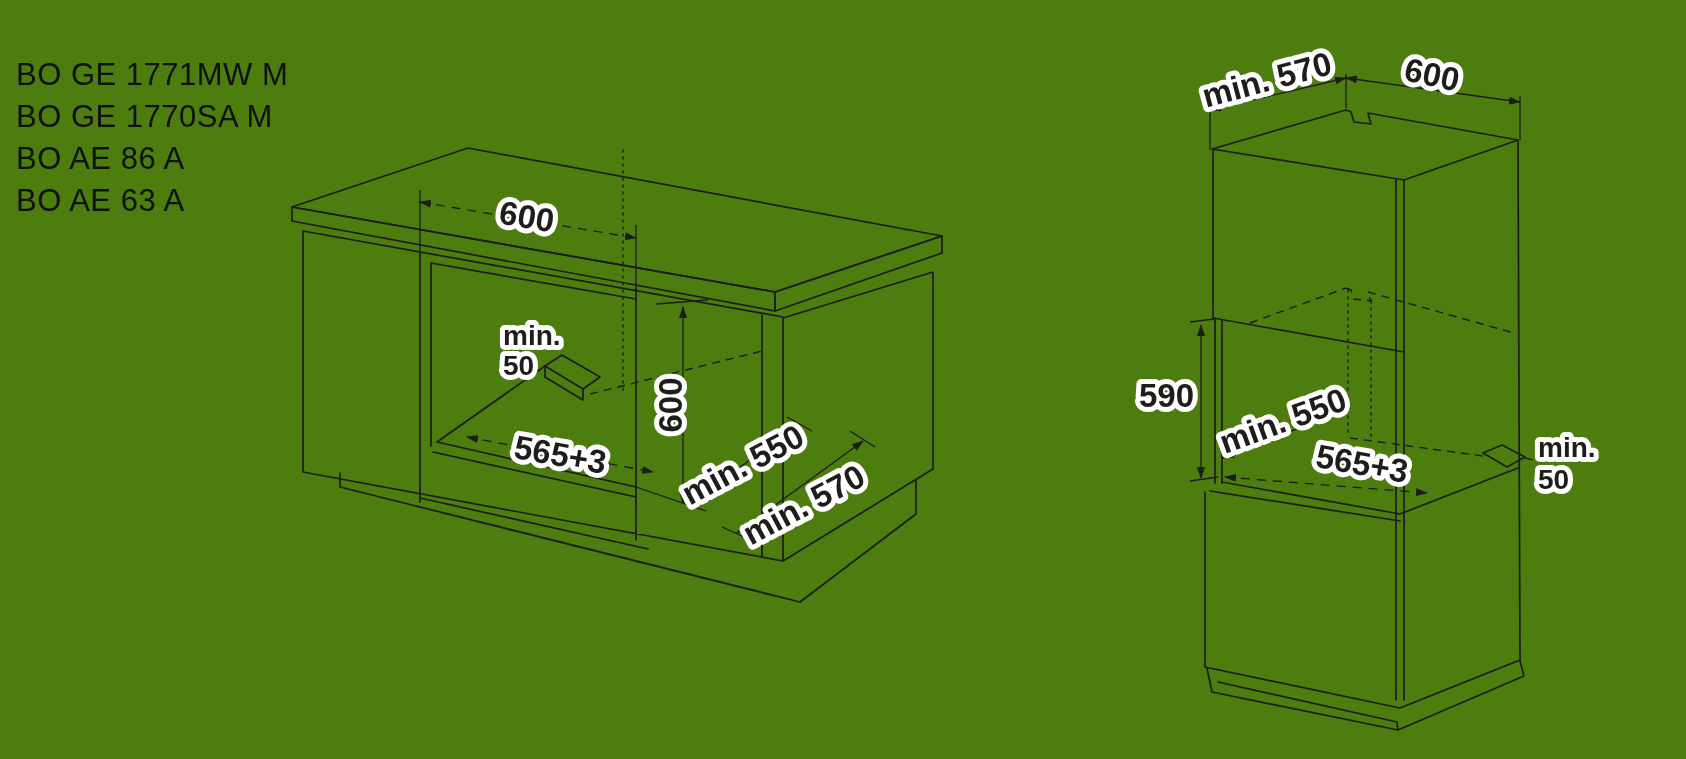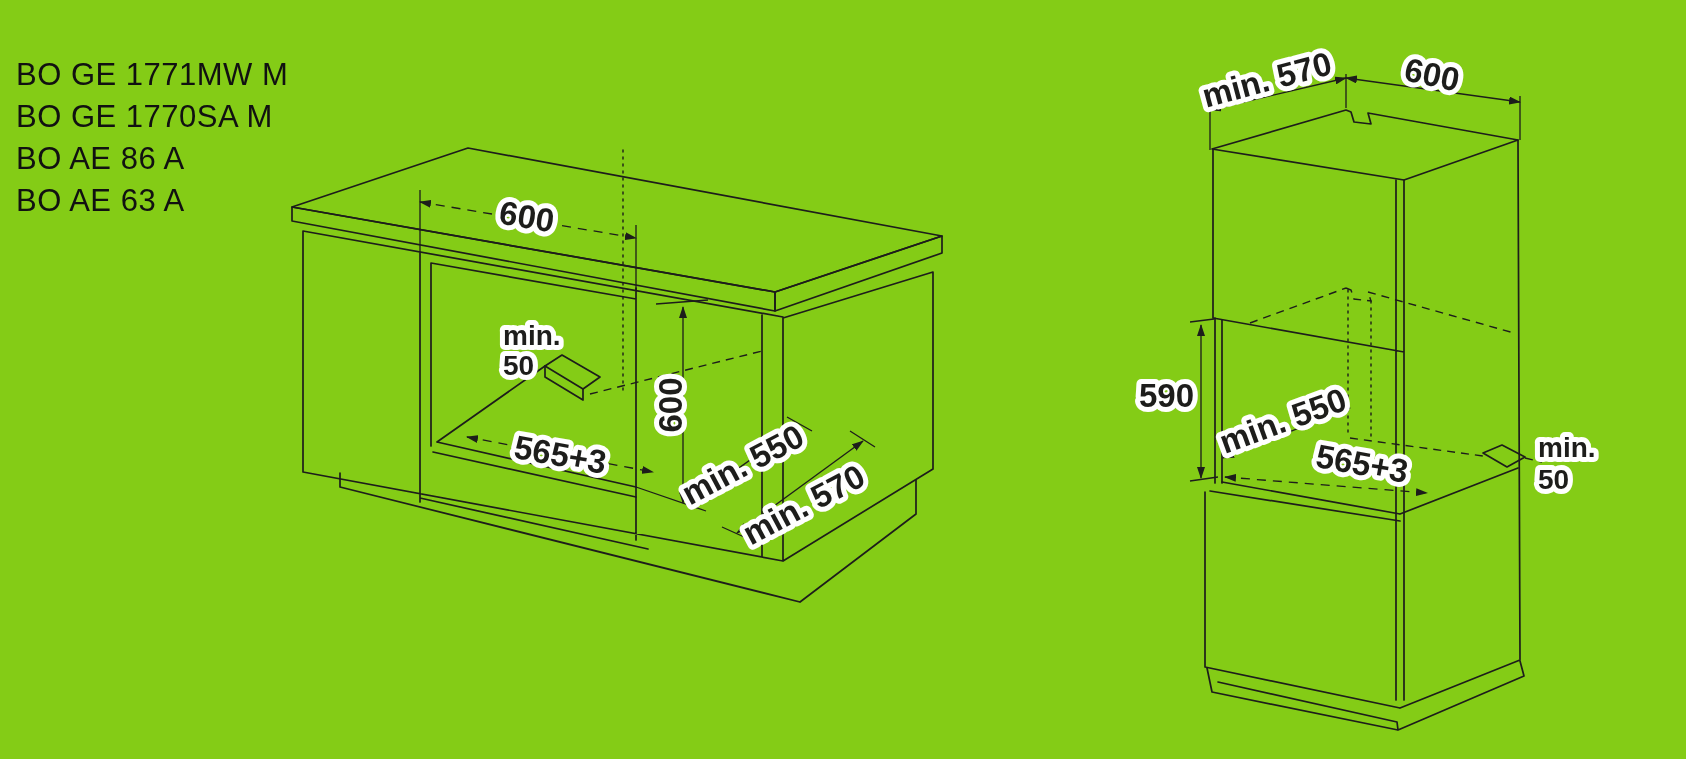--- a/index.html
+++ b/index.html
@@ -1,16 +1,16 @@
 <!DOCTYPE html>
 <html><head>
 <meta charset="utf-8">
 <style>
   html,body{margin:0;padding:0;background:#fff;}
-  .stage{position:relative;width:1686px;height:759px;background:#84cc16;overflow:hidden;
+  .stage{position:relative;width:1686px;height:759px;background:#4d7c0f;overflow:hidden;
          font-family:"Liberation Sans",sans-serif;}
   svg{display:block;}
   .ln   {fill:none;stroke:#1d1d1b;stroke-width:1.7;stroke-linejoin:round;stroke-linecap:round;}
   .dash {fill:none;stroke:#1d1d1b;stroke-width:1.4;stroke-dasharray:8 6;}
   .dot  {fill:none;stroke:#1d1d1b;stroke-width:1.4;stroke-dasharray:2 5;stroke-linecap:round;}
   .dim  {fill:none;stroke:#1d1d1b;stroke-width:1.3;}
   .dimdash{fill:none;stroke:#1d1d1b;stroke-width:1.3;stroke-dasharray:9 7;}
   .dim-label{font-family:"Liberation Sans",sans-serif;font-weight:bold;font-size:33px;
              fill:#1d1d1b;paint-order:stroke fill;stroke:#ffffff;stroke-width:10px;
              stroke-linejoin:round;}

